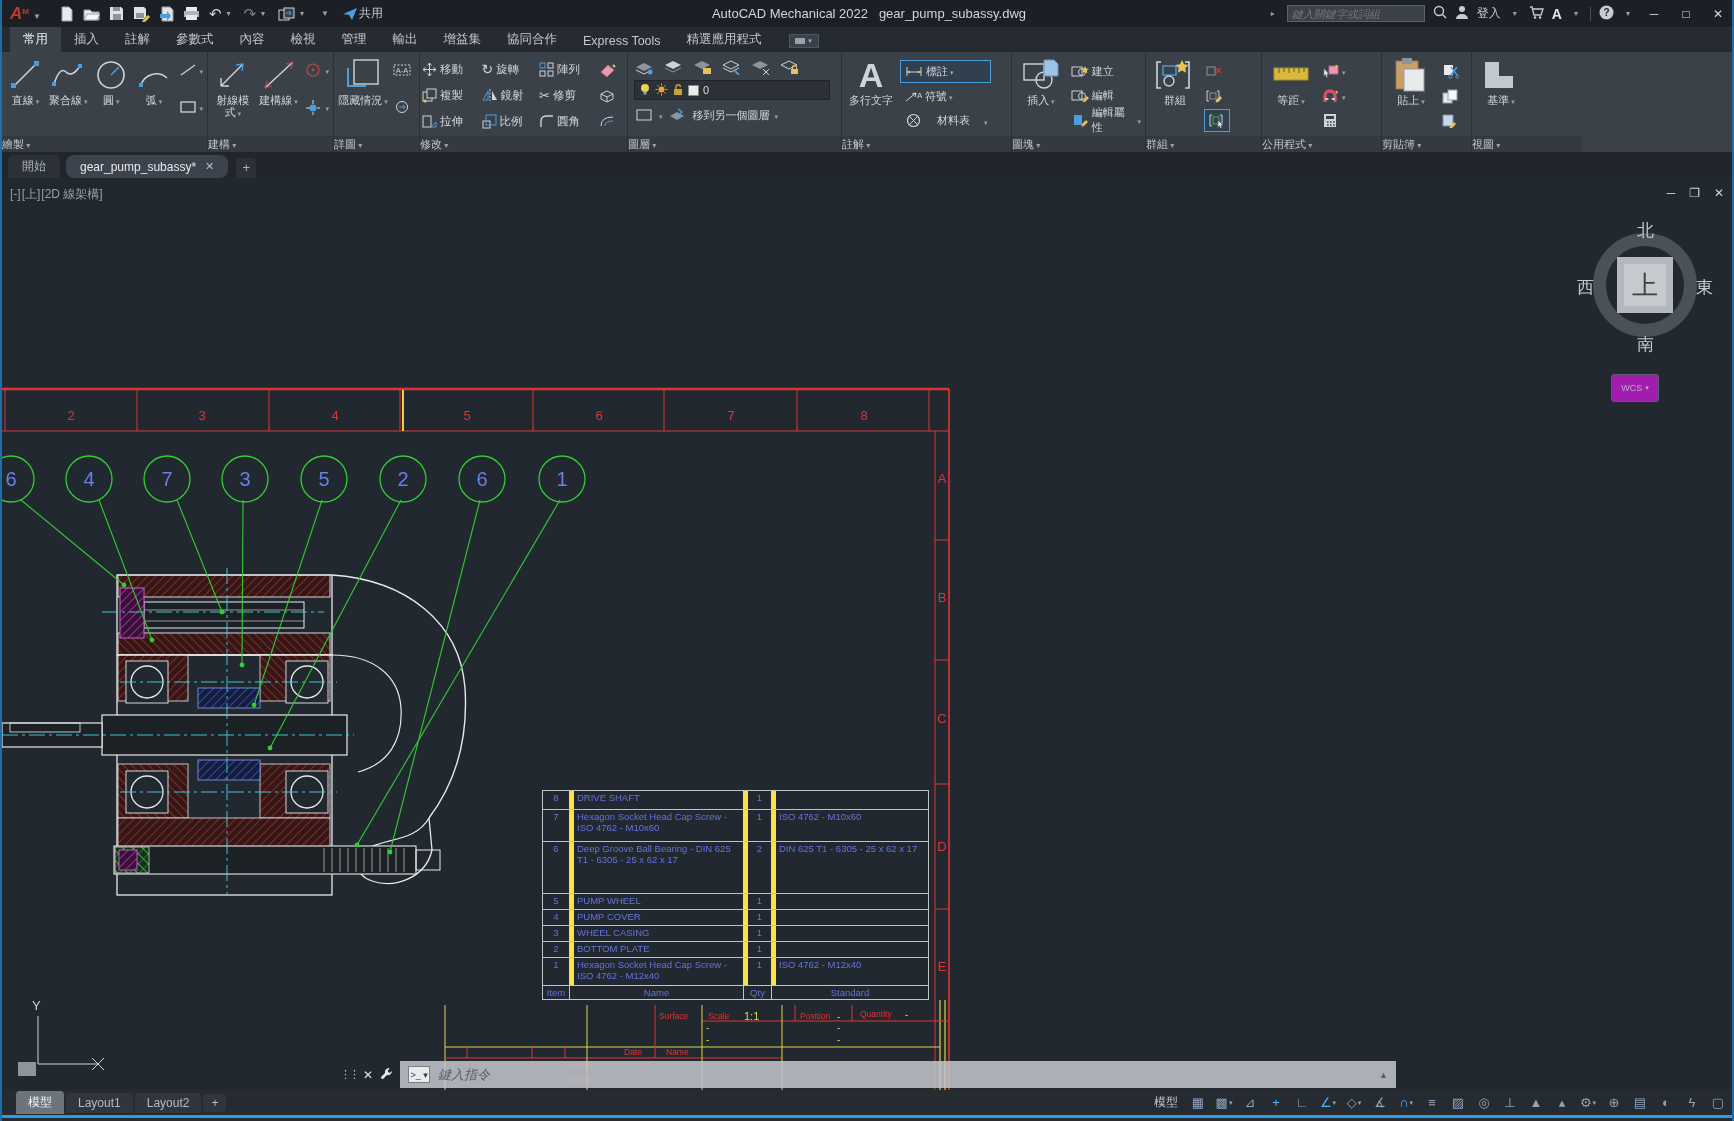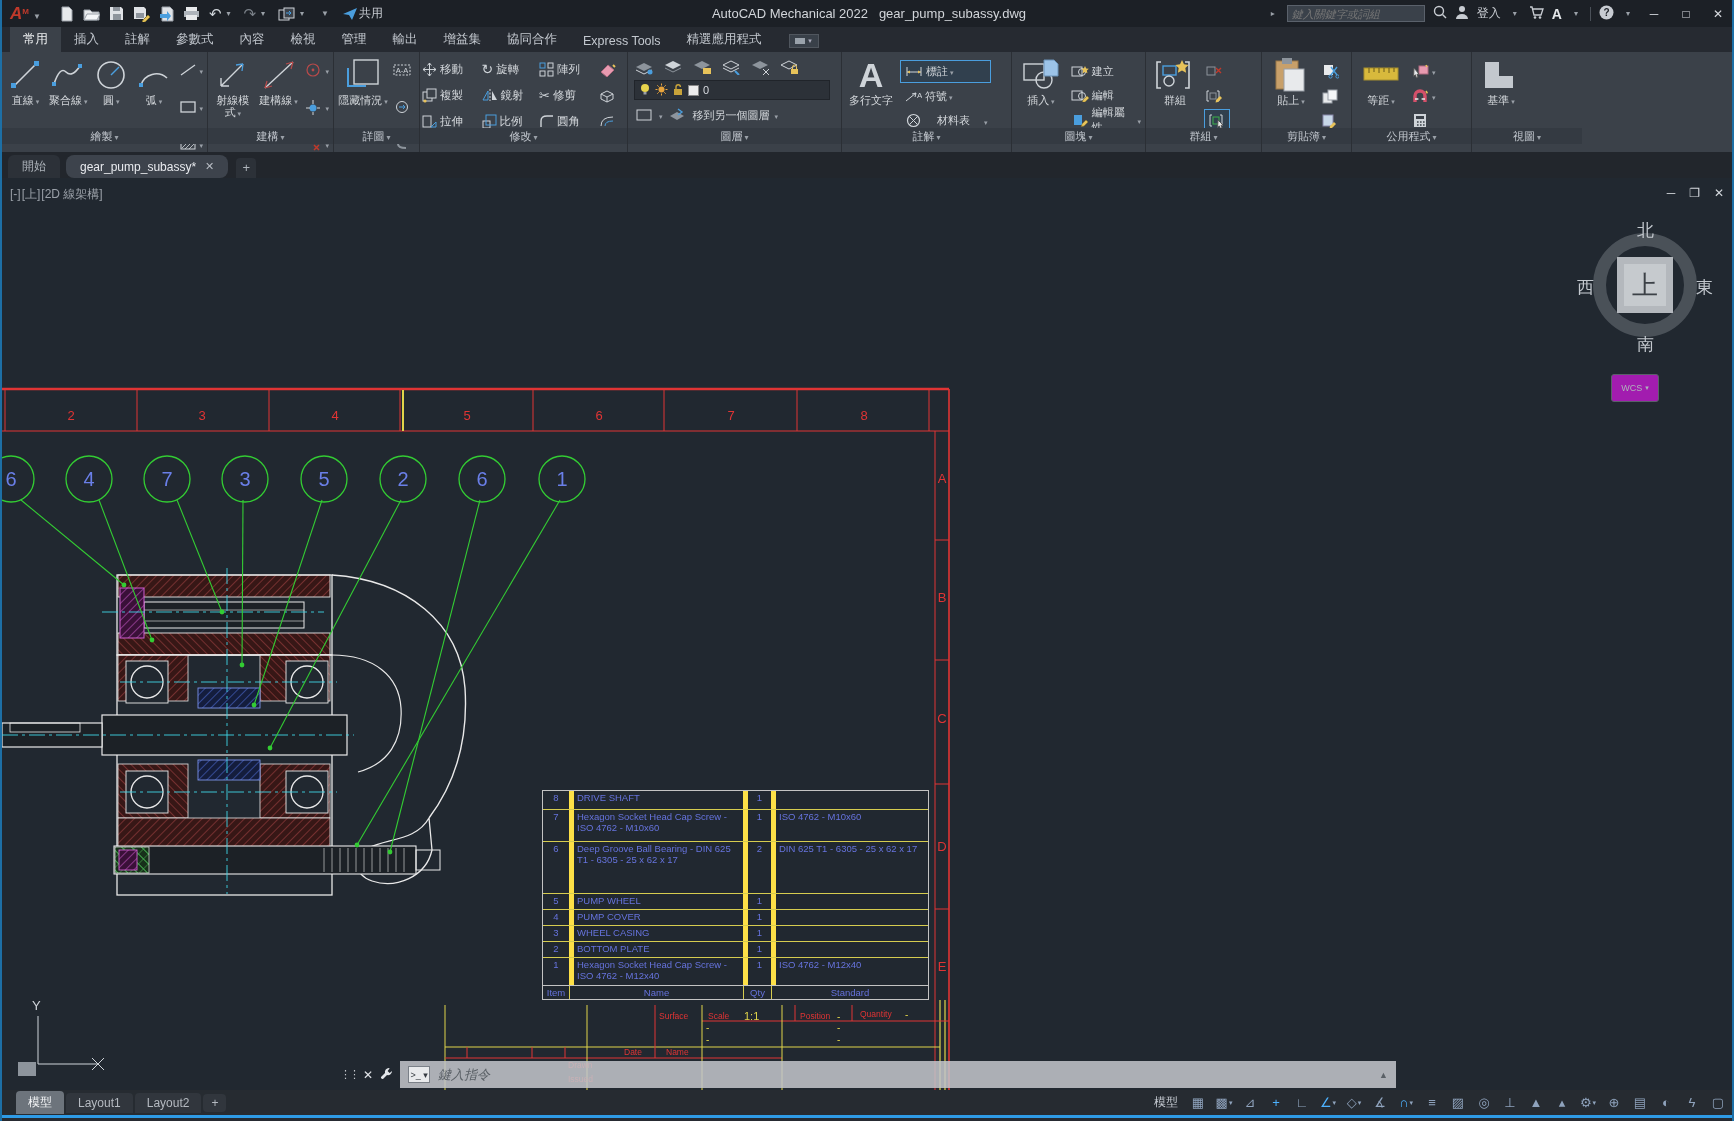--- a/index.html
+++ b/index.html
@@ -32,22 +32,22 @@
   .rtab { padding:4px 13px; font-size:12.5px; color:#c3c8cf; cursor:default; }
   .rtab.active { background:#3b4149; color:#eef0f2; }
   .ribbonpill { margin-left:14px; margin-bottom:4px; width:30px; height:14px; background:#394049;
                 border:1px solid #50565e; display:flex; align-items:center; justify-content:center; gap:3px; }
   .ribbonpill i { display:block; width:10px; height:6px; background:#9aa2ab; }
   .ribbonpill::after { content:"▾"; font-size:7px; color:#aab; font-style:normal;}
 
   
   #ribbon { position:absolute; left:0; top:52px; width:1734px; height:100px; background:#3b4149; display:flex; }
   .panel { position:relative; height:100px; border-right:1px solid #2b2f35; padding-top:3px; }
-  .pfoot { position:absolute; left:0; right:0; bottom:8px; height:16px; background:#343a42;
-           color:#c3c8cf; font-size:11px; text-align:center; line-height:16px; }
+  .pfoot { position:absolute; left:0; right:0; bottom:0; height:16px; background:#343a42;
+           color:#c3c8cf; font-size:11px; line-height:16px; }
   .pfoot::after { content:" ▾"; font-size:8px; color:#9aa0a8; }
   .pbody { display:flex; height:80px; padding:2px 4px 0 4px; gap:4px; }
   .bigbtn { width:50px; display:flex; flex-direction:column; align-items:center; color:#d3d7db;
             font-size:11px; line-height:12px; text-align:center; }
   .bigbtn .bic { height:36px; display:flex; align-items:center; }
   .bigbtn .blab { margin-top:1px; }
   .bigbtn .blab::after { content:" ▾"; font-size:7px; color:#9aa0a8;}
   .bigbtn.noarrow .blab::after { content:""; }
   .minicol { display:flex; flex-direction:column; justify-content:space-between; padding:3px 0;gap:17px; }
   .mrow { display:flex; align-items:center; gap:2px; height:24px; color:#d3d7db; font-size:11px; }
@@ -718,20 +718,66 @@
                   <rect x="5" y="4" width="6" height="7" fill="none" stroke="#3cb04a"></rect>
                   <path d="M10,7 l5,5 -2,.4 1,2.6 -1.6,.6 -1,-2.6 -1.8,1.4 z" fill="#e8eaec" stroke="#555"></path>
                 </svg>
               </span>
             </span>
         </div>
       </div>
       <div class="pfoot"><span>群組</span></div>
     </div>
 
+    <div class="panel" style="width:120px">
+      <div class="pbody">
+        <div class="bigbtn">
+          <span class="bic">
+              <svg width="40" height="34">
+                <rect x="3" y="10" width="34" height="12" fill="#d8b93c" stroke="#a8902e"></rect>
+                <path d="M8,10 v5 M13,10 v4 M18,10 v5 M23,10 v4 M28,10 v5 M33,10 v4" stroke="#6a5a1a"></path>
+              </svg>
+            </span>
+          <span class="blab">等距</span>
+          </div>
+        <div class="minicol" style="gap:2px;">
+          <span class="mrow">
+              <span class="smallic">
+                <svg width="18" height="15">
+                  <rect x="8" y="2" width="9" height="8" fill="#e89ab0" stroke="#b06a80"></rect>
+                  <path d="M3,4 l5,6 -2,.3 1,3 -1.6,.5 -1,-3 -1.8,1.5 z" fill="#e8eaec" stroke="#555"></path>
+                  <path d="M15,1 l1,2" stroke="#e8c35a" stroke-width="1.6"></path>
+                </svg>
+              </span>
+              <span class="dd"></span>
+            </span>
+          <span class="mrow">
+              <span class="smallic">
+                <svg width="18" height="15">
+                  <path d="M4,13 v-6 a5,5 0 0 1 10,0 v6" fill="none" stroke="#d4506a" stroke-width="3.4"></path>
+                  <path d="M4,10 h3.4 M10.6,10 h3.4" stroke="#e8eaec" stroke-width="1.4"></path>
+                  <path d="M15,2 l1.4,2.4" stroke="#e8c35a" stroke-width="1.6"></path>
+                </svg>
+              </span>
+              <span class="dd"></span>
+            </span>
+          <span class="mrow">
+              <span class="smallic">
+                <svg width="14" height="15">
+                  <rect x="1" y="1" width="12" height="13" fill="#cfd4d9"></rect>
+                  <rect x="3" y="3" width="8" height="3" fill="#3b4149"></rect>
+                  <path d="M4,9 h1.6 M7,9 h1.6 M10,9 h1.6 M4,12 h1.6 M7,12 h1.6 M10,12 h1.6" stroke="#3b4149" stroke-width="1.6"></path>
+                </svg>
+              </span>
+            </span>
+        </div>
+      </div>
+      <div class="pfoot"><span>公用程式</span></div>
+    </div>
+
     <div class="panel" style="width:90px">
       <div class="pbody">
         <div class="bigbtn">
           <span class="bic">
               <svg width="34" height="36">
                 <rect x="2" y="4" width="22" height="28" fill="#c8a06a" stroke="#9a7848"></rect>
                 <rect x="8" y="1" width="10" height="6" fill="#8d949c"></rect>
                 <rect x="10" y="12" width="20" height="22" fill="#e8eaec" stroke="#9aa0a8"></rect>
               </svg>
             </span>
@@ -760,66 +806,20 @@
               <span class="smallic">
                 <svg width="17" height="15">
                   <rect x="1" y="2" width="10" height="11" fill="#c8d8e8" stroke="#88a"></rect>
                   <path d="M8,13 l4,-4 2,2 -4,4 -2.4,.4 z" fill="#e8c35a"></path>
                 </svg>
               </span>
             </span>
         </div>
       </div>
       <div class="pfoot"><span>剪貼簿</span></div>
-    </div>
-
-    <div class="panel" style="width:120px">
-      <div class="pbody">
-        <div class="bigbtn">
-          <span class="bic">
-              <svg width="40" height="34">
-                <rect x="3" y="10" width="34" height="12" fill="#d8b93c" stroke="#a8902e"></rect>
-                <path d="M8,10 v5 M13,10 v4 M18,10 v5 M23,10 v4 M28,10 v5 M33,10 v4" stroke="#6a5a1a"></path>
-              </svg>
-            </span>
-          <span class="blab">等距</span>
-          </div>
-        <div class="minicol" style="gap:2px;">
-          <span class="mrow">
-              <span class="smallic">
-                <svg width="18" height="15">
-                  <rect x="8" y="2" width="9" height="8" fill="#e89ab0" stroke="#b06a80"></rect>
-                  <path d="M3,4 l5,6 -2,.3 1,3 -1.6,.5 -1,-3 -1.8,1.5 z" fill="#e8eaec" stroke="#555"></path>
-                  <path d="M15,1 l1,2" stroke="#e8c35a" stroke-width="1.6"></path>
-                </svg>
-              </span>
-              <span class="dd"></span>
-            </span>
-          <span class="mrow">
-              <span class="smallic">
-                <svg width="18" height="15">
-                  <path d="M4,13 v-6 a5,5 0 0 1 10,0 v6" fill="none" stroke="#d4506a" stroke-width="3.4"></path>
-                  <path d="M4,10 h3.4 M10.6,10 h3.4" stroke="#e8eaec" stroke-width="1.4"></path>
-                  <path d="M15,2 l1.4,2.4" stroke="#e8c35a" stroke-width="1.6"></path>
-                </svg>
-              </span>
-              <span class="dd"></span>
-            </span>
-          <span class="mrow">
-              <span class="smallic">
-                <svg width="14" height="15">
-                  <rect x="1" y="1" width="12" height="13" fill="#cfd4d9"></rect>
-                  <rect x="3" y="3" width="8" height="3" fill="#3b4149"></rect>
-                  <path d="M4,9 h1.6 M7,9 h1.6 M10,9 h1.6 M4,12 h1.6 M7,12 h1.6 M10,12 h1.6" stroke="#3b4149" stroke-width="1.6"></path>
-                </svg>
-              </span>
-            </span>
-        </div>
-      </div>
-      <div class="pfoot"><span>公用程式</span></div>
     </div>
 
     <div class="panel" style="width:264px; border-right:none;">
       <div class="pbody">
         <div class="bigbtn">
           <span class="bic">
               <svg width="40" height="34">
                 <path d="M4,4 h14 v14 h14 v12 h-28 z" fill="#c3c8ce"></path>
               </svg>
             </span>

